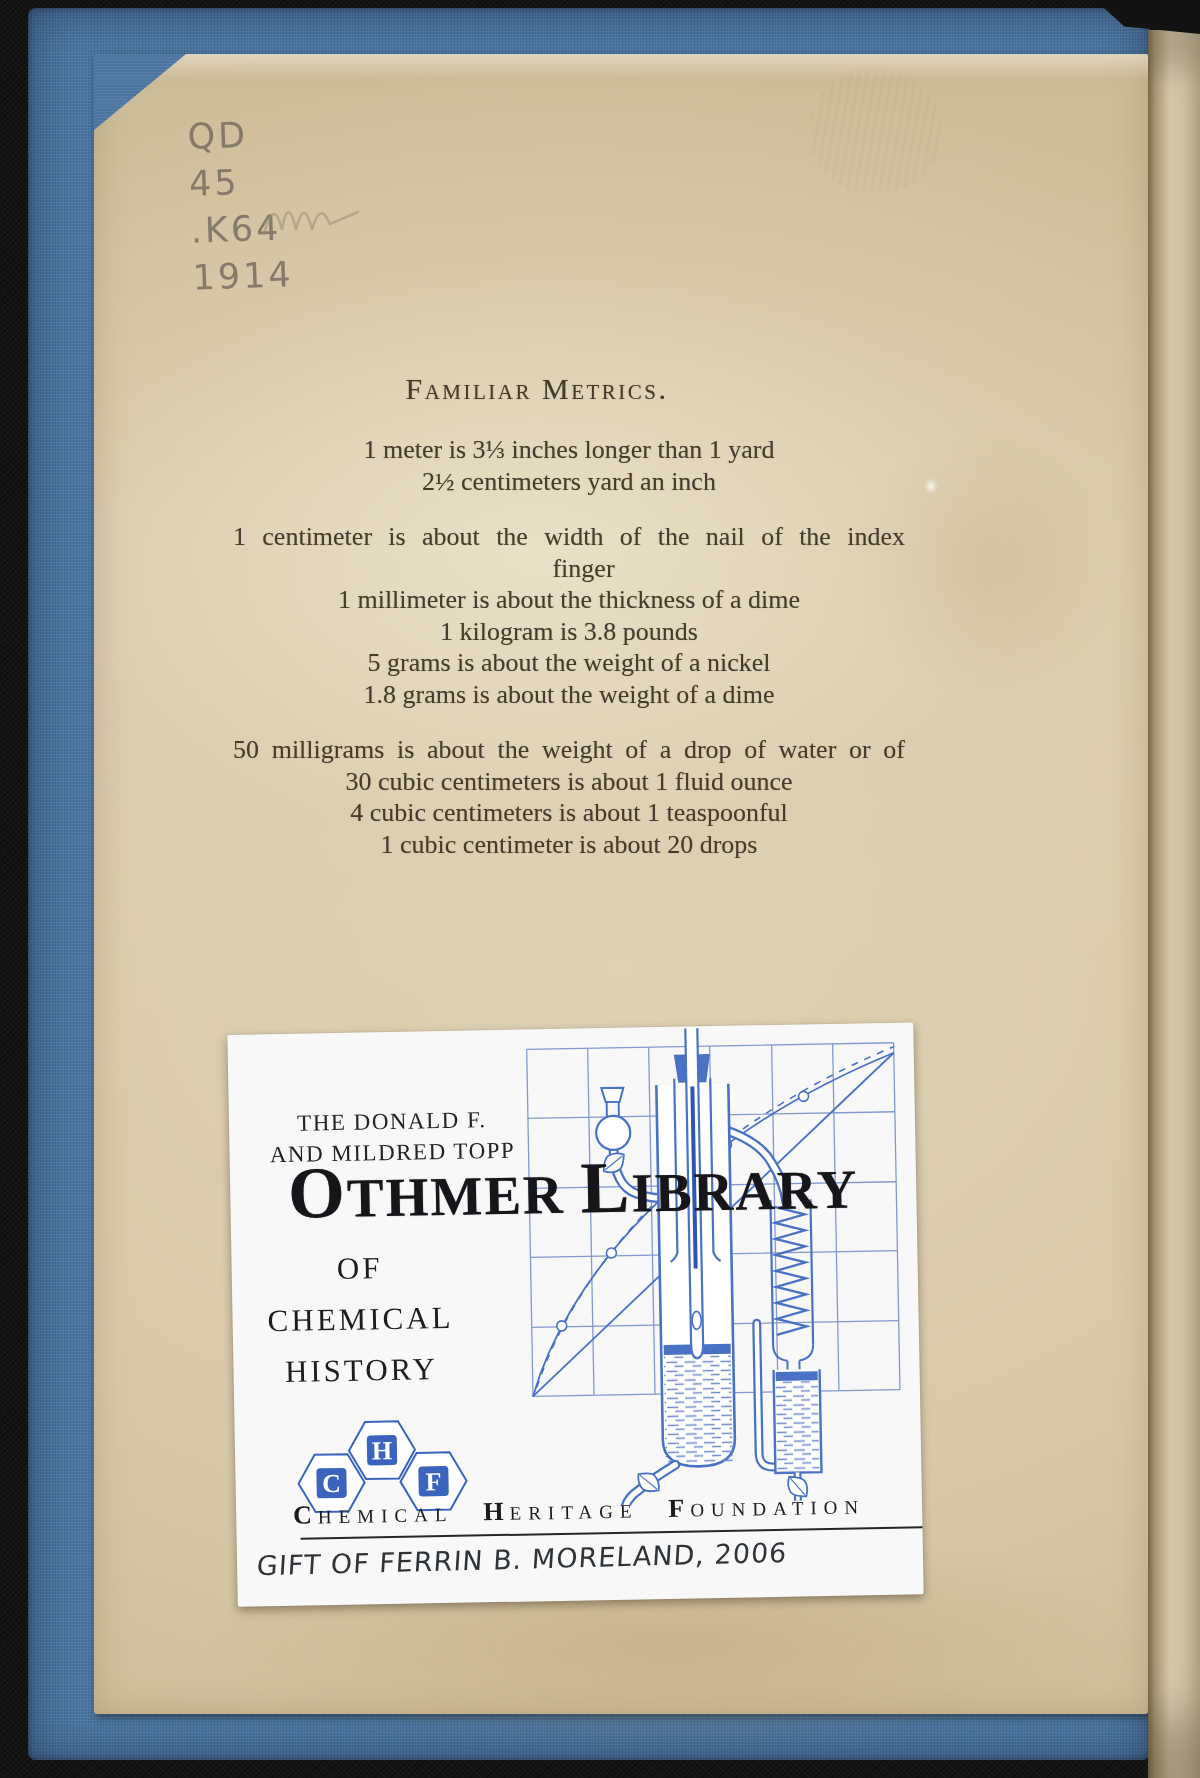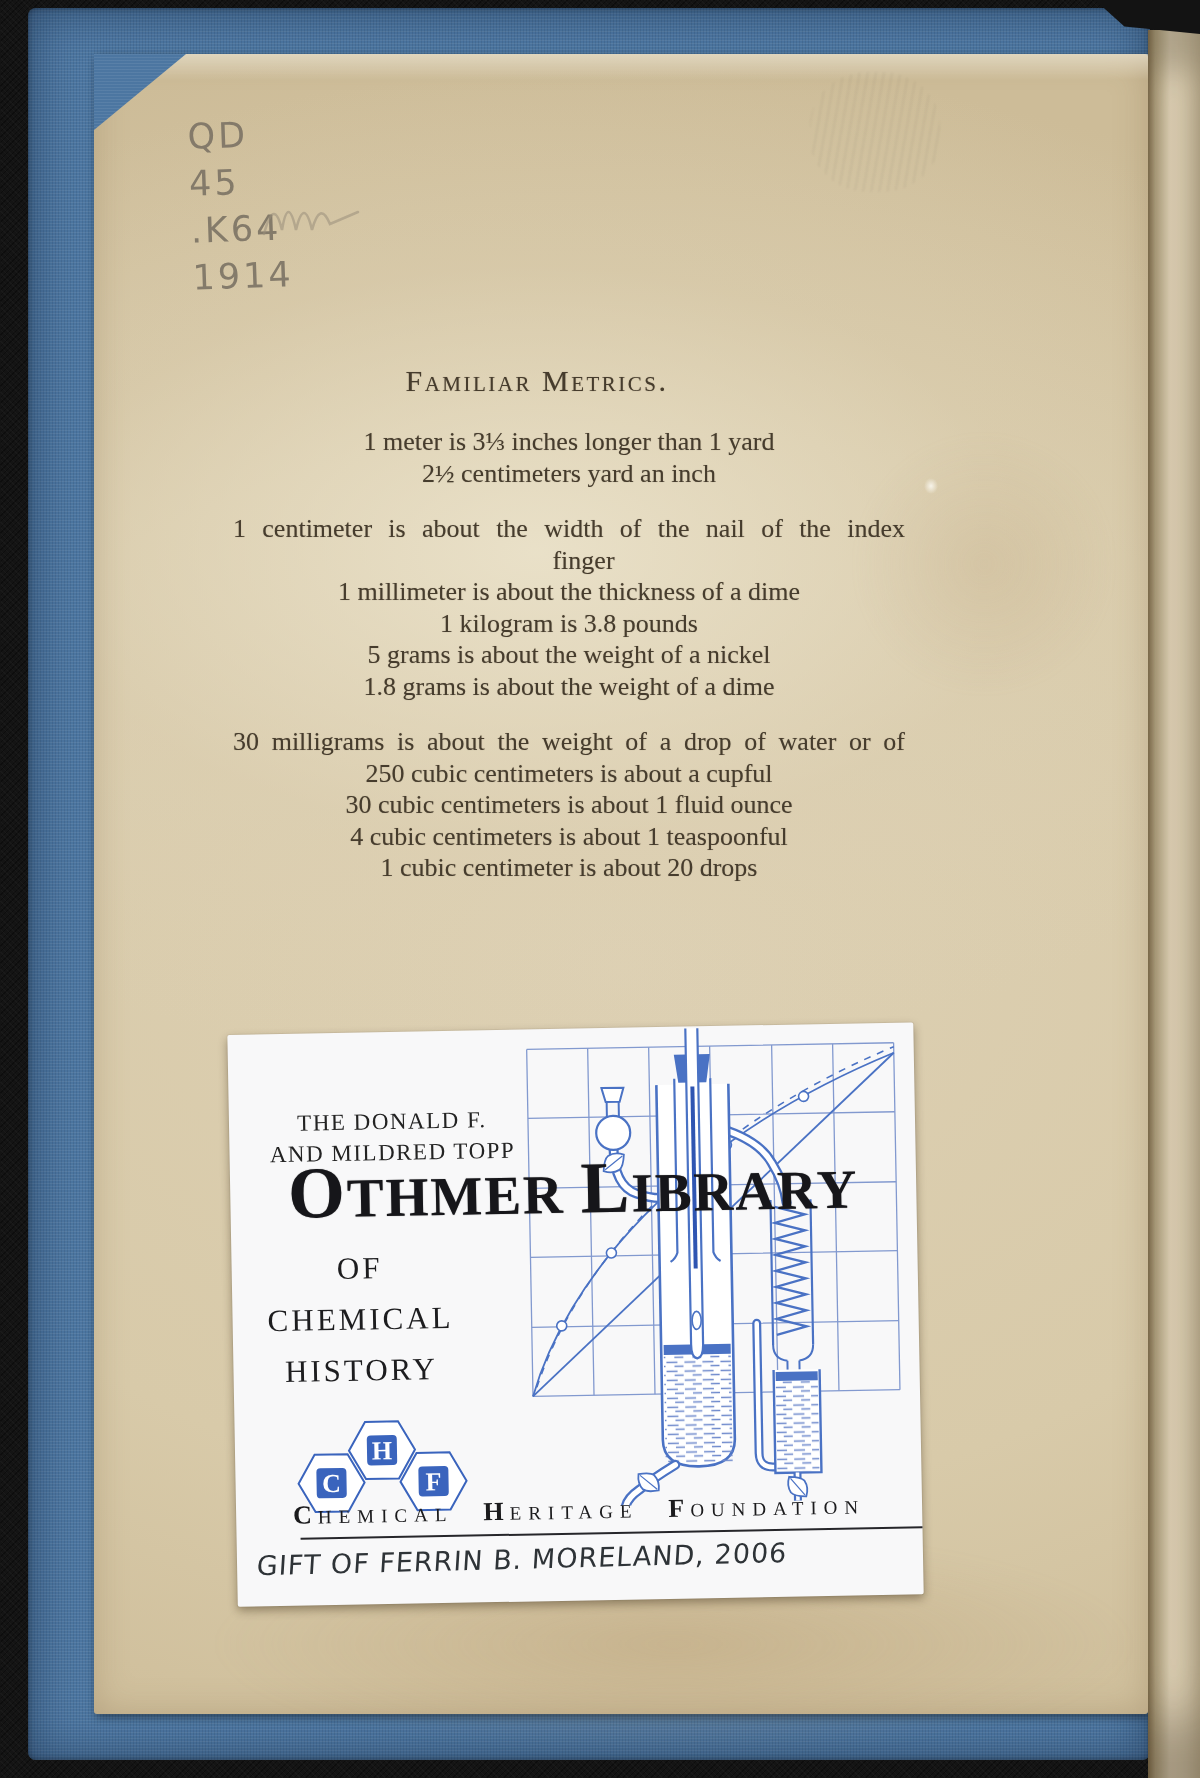--- a/index.html
+++ b/index.html
@@ -44,21 +44,21 @@
   .black-wedge{position:absolute;left:1095px;top:0;width:105px;height:34px;
     background:#131313;clip-path:polygon(0 0,100% 0,100% 100%,28% 78%);}
   
   .callnum{position:absolute;left:96px;top:58px;transform:rotate(-2deg);
     font-family:"DejaVu Sans",sans-serif;font-size:35px;line-height:47px;letter-spacing:3px;
     color:#7e7566;opacity:.92;}
   .squiggle{position:absolute;left:164px;top:134px;opacity:.55;}
   
   .metrics{position:absolute;left:233px;top:360px;width:672px;color:#463c2d;}
   .m-title{text-align:center;font-size:30px;line-height:34px;font-variant:small-caps;
-    letter-spacing:2.5px;margin:4px 64px 28px 0;text-shadow:0 0 1px rgba(70,58,40,.45);}
+    letter-spacing:2.5px;margin:12px 64px 28px 0;text-shadow:0 0 1px rgba(70,58,40,.45);}
   .ml{font-size:26px;line-height:31.5px;white-space:nowrap;text-shadow:0 0 1px rgba(70,58,40,.35);text-align:center;}
   .ml.just{white-space:normal;text-align:justify;text-align-last:justify;margin-top:24px;}
   .ml.cont{padding-left:29px;}
   
   .bookplate{position:absolute;left:232px;top:1028px;width:686px;height:572px;background:#f8f8f9;
     transform:rotate(-1.05deg);transform-origin:55% 45%;border-radius:2px;
     box-shadow:0 4px 10px rgba(45,30,10,.40), 0 0 0 1px rgba(0,0,0,.04);}
   .plate-illu{position:absolute;left:288px;top:0;}
   .presenter{position:absolute;left:0;top:74px;width:326px;text-align:center;
     font-size:23px;line-height:31px;letter-spacing:1.5px;color:#232323;}
@@ -108,22 +108,21 @@
     <div class="metrics" style="left:139px;top:306px;">
       <div class="m-title">Familiar Metrics.</div>
       <div class="ml">1 meter is 3⅓ inches longer than 1 yard</div>
       <div class="ml">2½ centimeters yard an inch</div>
       <div class="ml just">1 centimeter is about the width of the nail of the index</div>
       <div class="ml cont">finger</div>
       <div class="ml">1 millimeter is about the thickness of a dime</div>
       <div class="ml">1 kilogram is 3.8 pounds</div>
       <div class="ml">5 grams is about the weight of a nickel</div>
       <div class="ml">1.8 grams is about the weight of a dime</div>
-      <div class="ml just">30 milligrams is about the weight of a drop of water or of</div>
-      <div class="ml">250 cubic centimeters is about a cupful</div>
+      <div class="ml just">50 milligrams is about the weight of a drop of water or of</div>
       <div class="ml">30 cubic centimeters is about 1 fluid ounce</div>
       <div class="ml">4 cubic centimeters is about 1 teaspoonful</div>
       <div class="ml">1 cubic centimeter is about 20 drops</div>
     </div>
 
     <div class="bookplate" style="left:138px;top:974px;">
 
       <svg class="plate-illu" width="392" height="478" viewBox="0 0 392 478">
         <defs>
           <pattern id="liq" width="18" height="9" patternUnits="userSpaceOnUse">

